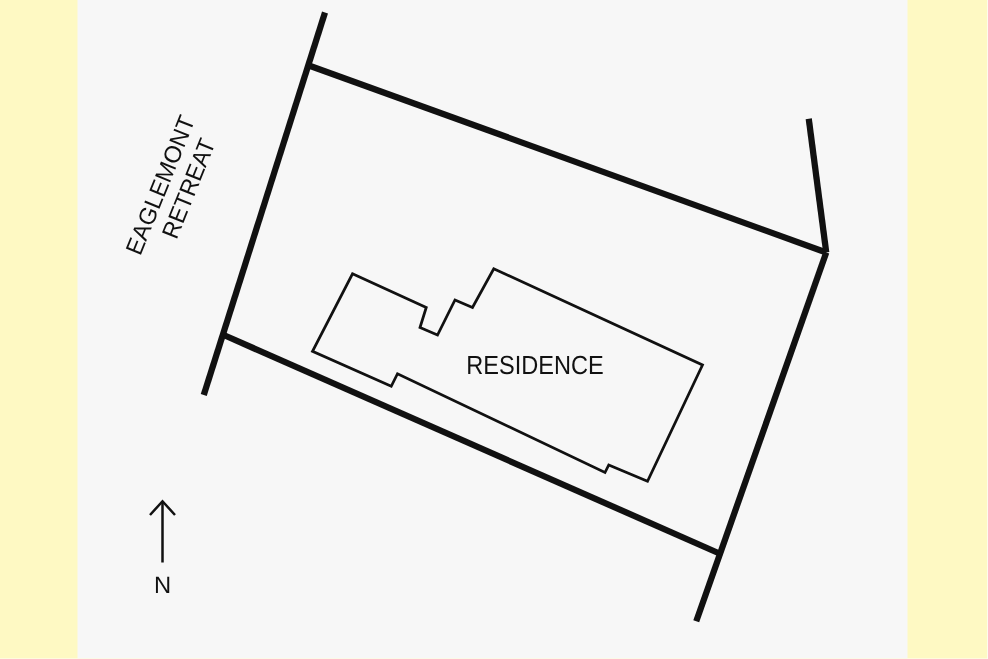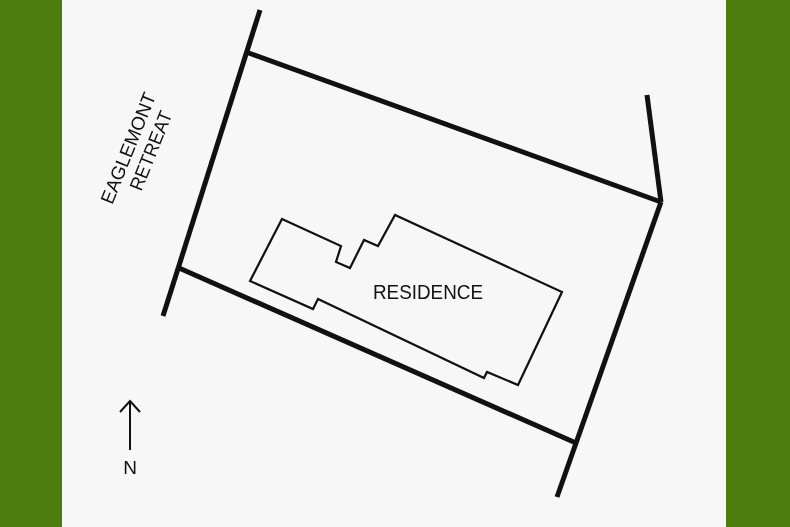--- a/index.html
+++ b/index.html
@@ -1,16 +1,16 @@
 <!DOCTYPE html>
 <html><head>
 <meta charset="utf-8">
 <style>
   html, body { margin:0; padding:0; background:#ffffff; }
-  .canvas { position:relative; width:790px; height:527px; background:#4d7c0f; overflow:hidden; }
+  .canvas { position:relative; width:790px; height:527px; background:#fef9c3; overflow:hidden; }
   .panel { position:absolute; left:62px; top:0; width:664px; height:527px; background:#f7f7f7; }
   svg { position:absolute; left:0; top:0; }
   .lbl { font-family:"Liberation Sans", sans-serif; fill:#111; }
 </style>
 </head>
 <body>
 
 <div class="canvas">
   <div class="panel"></div>
 

